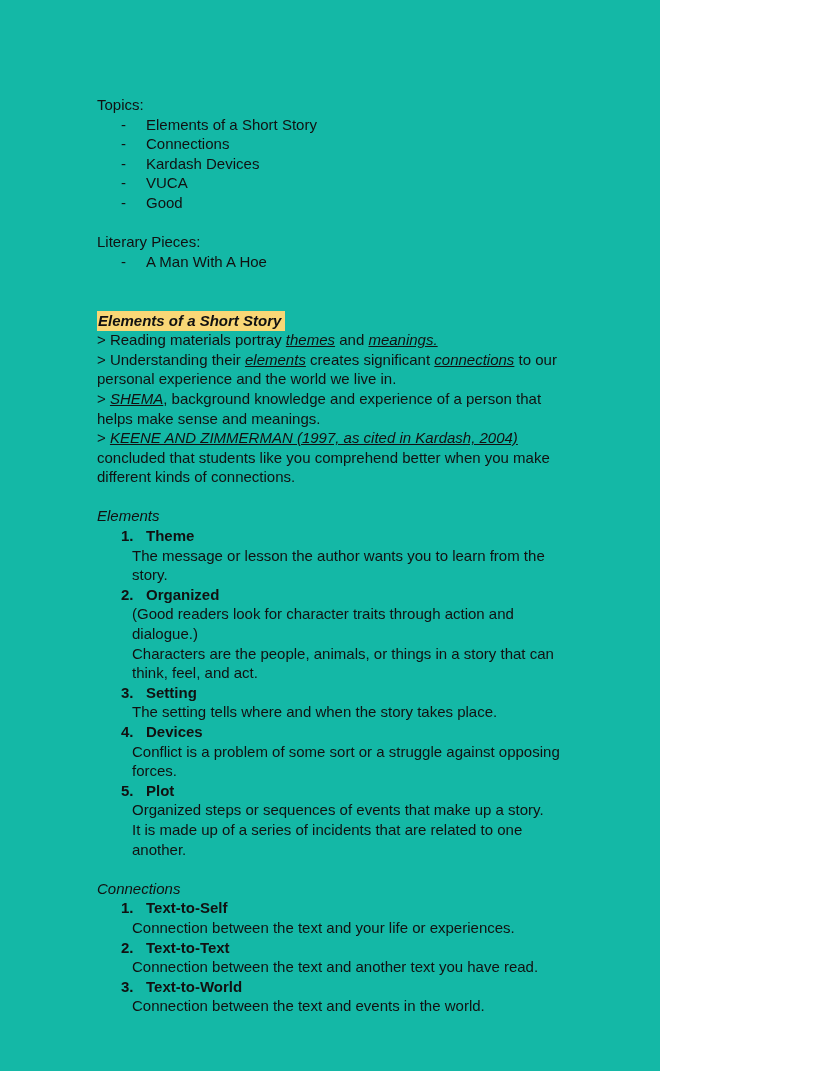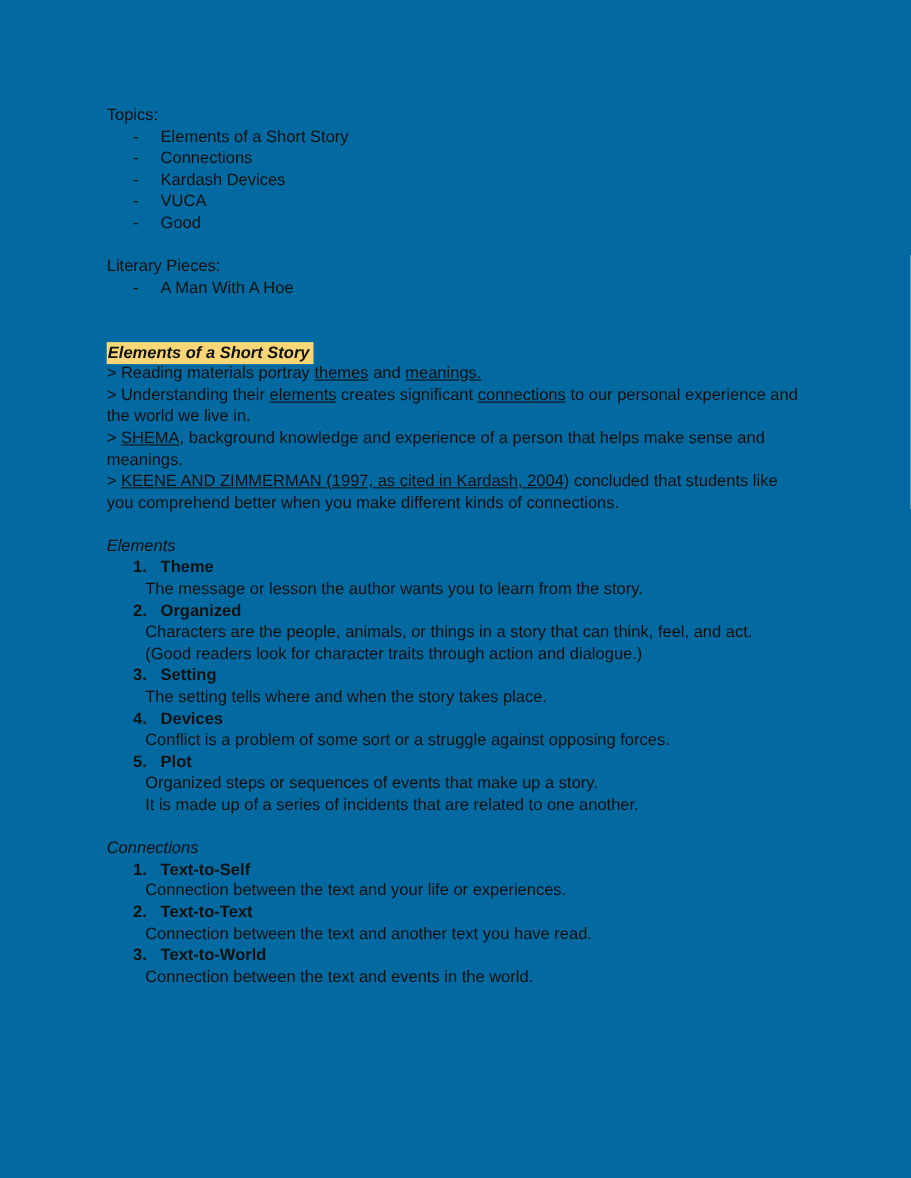--- a/index.html
+++ b/index.html
@@ -1,20 +1,20 @@
 <!DOCTYPE html>
 <html><head>
 <meta charset="utf-8">
 <style>
   * { margin: 0; padding: 0; box-sizing: border-box; }
   html, body { background: #ffffff; }
   .page {
-    width: 828px;
+    width: 660px;
     height: 1071px;
-    background: #0369a1;
+    background: #14b8a6;
     position: relative;
     overflow: hidden;
     font-family: "Liberation Sans", sans-serif;
     font-size: 15px;
     line-height: 19.6px;
     color: #111111;
   }
   .content { padding: 95px 97px 0 97px; }
   .spacer-1 { height: 19.6px; }
   .spacer-2 { height: 39.2px; }
@@ -22,21 +22,21 @@
   .para { white-space: normal; }
 
   .marker { display: inline-block; margin-left: 24px; width: 25px; }
 
   .dash-item { }
   .dash-item .marker { text-align: left; }
 
   .heading { font-weight: 700; font-style: italic; }
   .heading .hl { padding: 1px 4px 2px 1px; }
 
-  .u { text-decoration: underline; }
+  .u { text-decoration: underline; font-style: italic; }
 
   .subheading { font-style: italic; }
 
   .nitem .nrow { font-weight: 700; }
   .nitem .desc { margin-left: 35px; }
 </style>
 </head>
 <body>
 
 <div class="page">
@@ -74,22 +74,22 @@
     <div class="spacer-1"></div>
 
     <div class="subheading">Elements</div>
     <div id="elements-list">
         <div class="nitem">
           <div class="nrow"><span class="marker num">1.</span><span class="ntitle">Theme</span></div>
           <div class="desc">The message or lesson the author wants you to learn from the story.</div>
         </div>
         <div class="nitem">
           <div class="nrow"><span class="marker num">2.</span><span class="ntitle">Organized</span></div>
+          <div class="desc">(Good readers look for character traits through action and dialogue.)</div>
           <div class="desc">Characters are the people, animals, or things in a story that can think, feel, and act.</div>
-          <div class="desc">(Good readers look for character traits through action and dialogue.)</div>
         </div>
         <div class="nitem">
           <div class="nrow"><span class="marker num">3.</span><span class="ntitle">Setting</span></div>
           <div class="desc">The setting tells where and when the story takes place.</div>
         </div>
         <div class="nitem">
           <div class="nrow"><span class="marker num">4.</span><span class="ntitle">Devices</span></div>
           <div class="desc">Conflict is a problem of some sort or a struggle against opposing forces.</div>
         </div>
         <div class="nitem">

